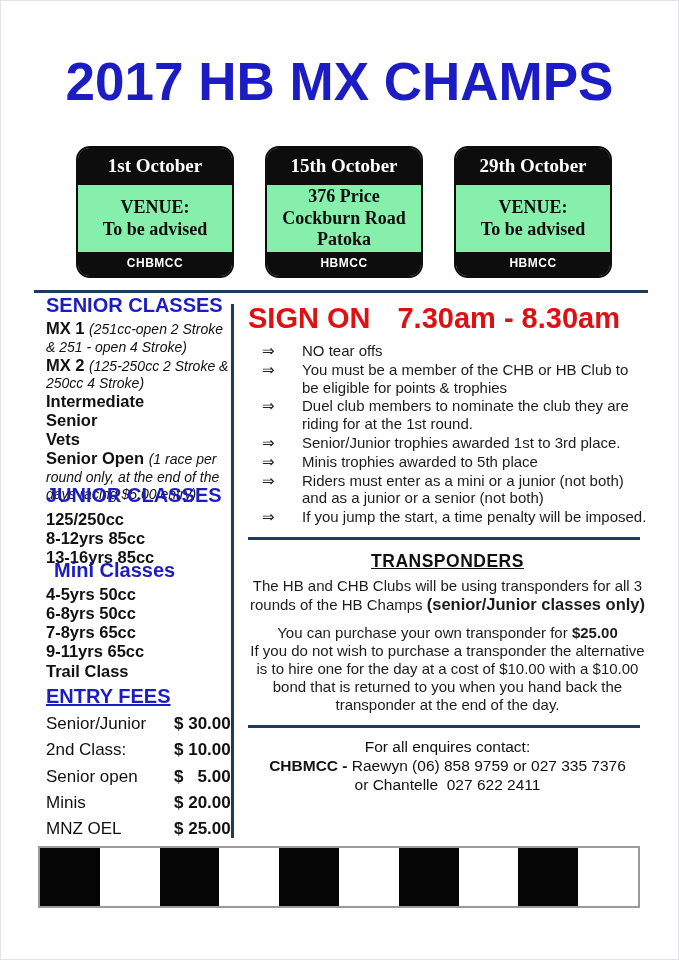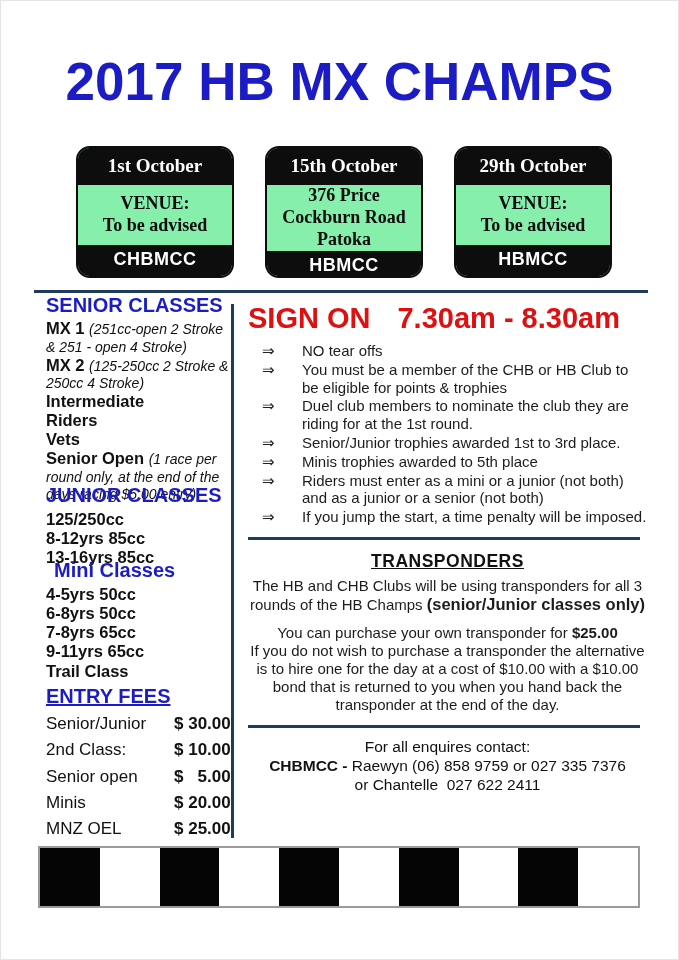--- a/index.html
+++ b/index.html
@@ -19,21 +19,21 @@
            display:flex; justify-content:space-between; }
   .card { width:158px; height:132px; border:2px solid #0d0d0d; border-radius:14px;
           overflow:hidden; display:flex; flex-direction:column; background:#86efac; }
   .card-header { background:#0d0d0d; color:#ffffff; text-align:center;
                  font-family:"Liberation Serif", serif; font-weight:bold;
                  font-size:19px; padding:7px 0 8px 0; }
   .card-body { flex:1; display:flex; flex-direction:column; justify-content:center;
                text-align:center; font-family:Liberation Serif, serif;
                font-weight:bold; font-size:18px; line-height:1.22; color:#0d0d0d; }
   .card-footer { background:#0d0d0d; color:#ffffff; text-align:center;
-                 font-weight:bold; font-size:18px; padding:4px 0 6px 0;
+                 font-weight:bold; font-size:12px; padding:4px 0 6px 0;
                  letter-spacing:0.5px; }
 
   
   .hr-top { position:absolute; top:289px; left:33px; width:614px; height:3px;
             background:#203a5c; }
   .vline  { position:absolute; left:230px; top:303px; width:3px; height:534px;
             background:#203a5c; }
   .hr-navy { height:3px; background:#203a5c; border:none; width:392px; }
 
   
@@ -129,21 +129,21 @@
   </div>
 
   <div class="hr-top"></div>
   <div class="vline"></div>
 
   <div class="lsec sec-senior">
     <div class="sec-head">SENIOR CLASSES</div>
     <div class="class-item"><span>MX 1</span> <span class="class-note">(251cc-open 2 Stroke &amp; 251 - open 4 Stroke)</span></div>
     <div class="class-item"><span>MX 2</span> <span class="class-note">(125-250cc 2 Stroke &amp; 250cc 4 Stroke)</span></div>
     <div class="class-item"><span>Intermediate</span></div>
-    <div class="class-item"><span>Riders</span></div>
+    <div class="class-item"><span>Senior</span></div>
     <div class="class-item"><span>Vets</span></div>
     <div class="class-item"><span>Senior Open</span> <span class="class-note">(1 race per round only, at the end of the days racing $5.00 entry)</span></div>
   </div>
 
   <div class="lsec sec-junior">
     <div class="sec-head">JUNIOR CLASSES</div>
     <div class="plain-item">125/250cc</div>
     <div class="plain-item">8-12yrs 85cc</div>
     <div class="plain-item">13-16yrs 85cc</div>
   </div>

